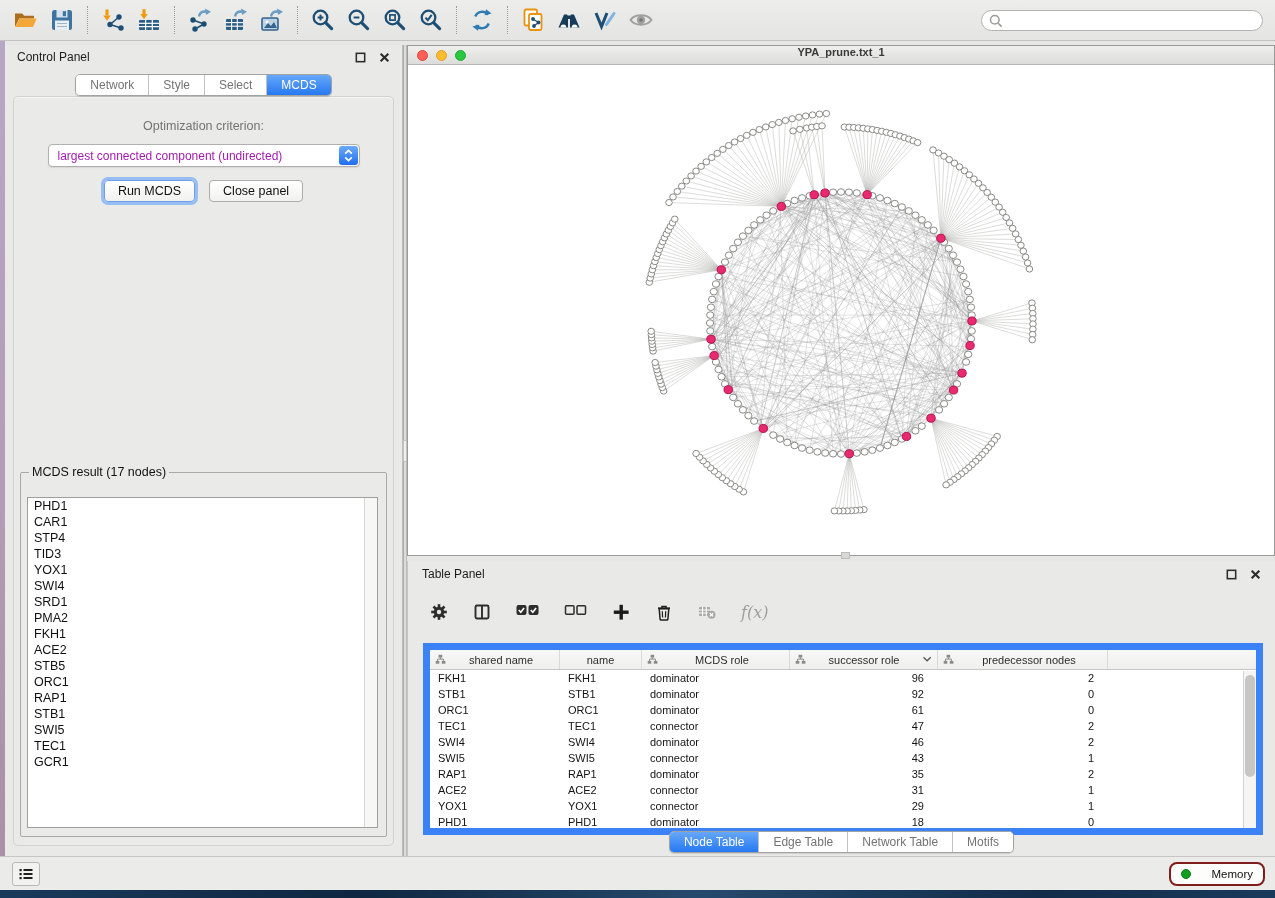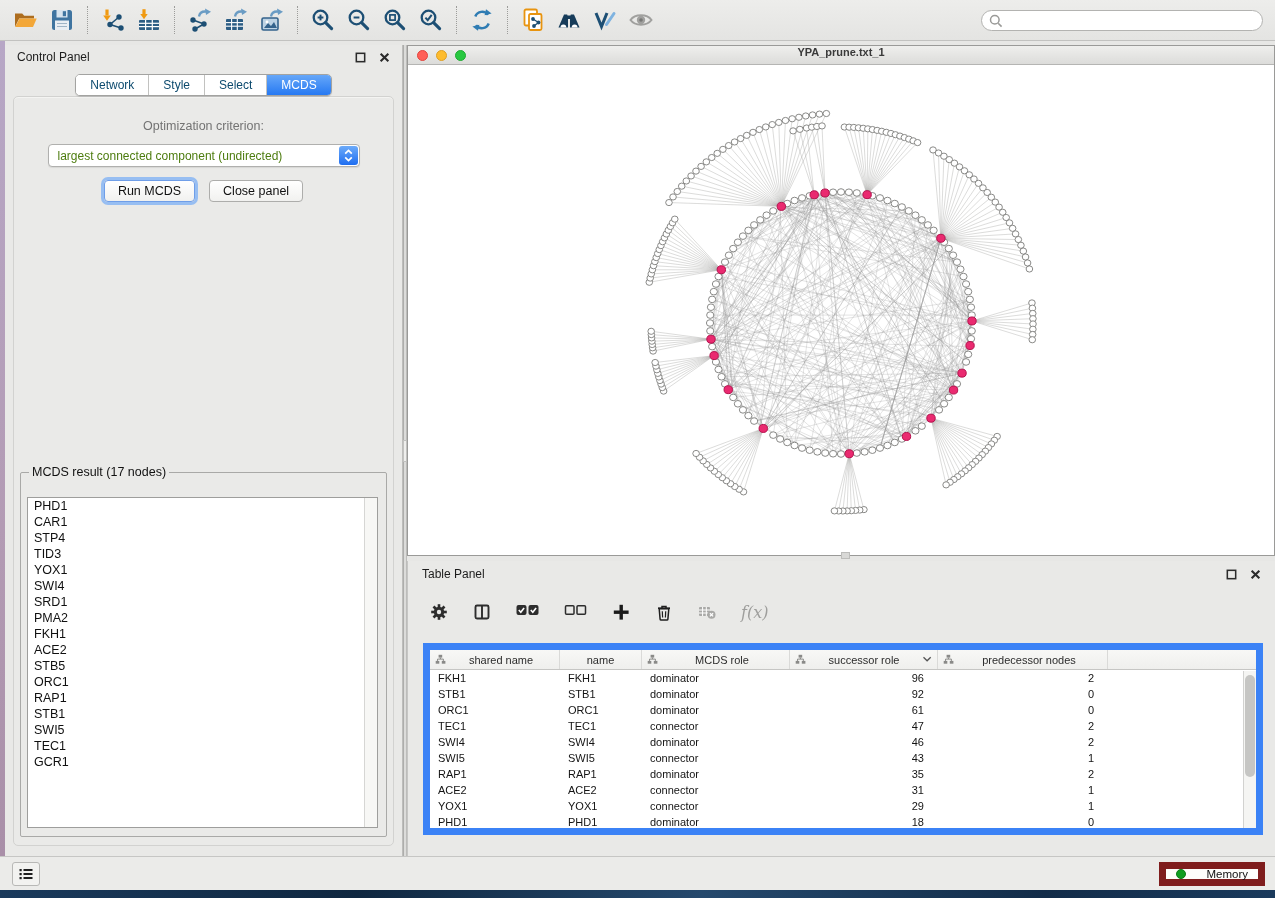--- a/index.html
+++ b/index.html
@@ -22,26 +22,26 @@
   .wallpaper { position:absolute; top:890px; left:0; right:0; bottom:0; background:linear-gradient(90deg,#1a3a5c,#0f2740 28%,#25496d 55%,#122c49 82%,#1a3a5c); }
 
   
   .control-panel { position:absolute; top:45px; left:5px; width:398px; height:811px; background:#e9e9e7; border-right:1px solid #bdbdbb; display:flex; flex-direction:column; }
   .cp-header { height:24px; display:flex; align-items:center; padding:0 12px; }
   .panel-title { font-size:12px; color:#1c1c1c; }
   .panel-ctrls { margin-left:auto; display:flex; align-items:center; gap:12px; }
   .pc-btn { width:12px; height:12px; display:flex; align-items:center; justify-content:center; }
   .cp-tabbar { display:flex; justify-content:center; margin-top:5px; position:relative; z-index:2; }
   .seg { display:inline-flex; background:#fff; border:1px solid #a3a3a1; border-radius:5px; overflow:hidden; box-shadow:0 1px 1px rgba(0,0,0,.12); }
-  .seg-btn { padding:3px 14px; font-size:12px; color:#0c4a6e; border-left:1px solid #c2c2c0; background:#fff; white-space:nowrap; }
+  .seg-btn { padding:3px 14px; font-size:12px; color:#737373; border-left:1px solid #c2c2c0; background:#fff; white-space:nowrap; }
   .seg-btn:first-child { border-left:none; }
   .seg-btn.active { background:linear-gradient(#66a7f9,#2679f2); color:#fff; }
   .cp-body { flex:1; margin:0 8px 10px 8px; background:#eaeae8; border:1px solid #d2d2d0; border-radius:5px; position:relative; box-shadow:inset 0 1px 0 #f4f4f2; }
   .opt-label { text-align:center; margin-top:22px; font-size:12.5px; color:#737373; }
-  .mac-select { position:relative; width:312px; height:23px; margin:11px auto 0 auto; background:#fff; border:1px solid #b0b0ae; border-radius:4px; display:flex; align-items:center; padding-left:9px; font-size:12px; color:#4d7c0f; box-shadow:0 1px 1px rgba(0,0,0,.08); }
+  .mac-select { position:relative; width:312px; height:23px; margin:11px auto 0 auto; background:#fff; border:1px solid #b0b0ae; border-radius:4px; display:flex; align-items:center; padding-left:9px; font-size:12px; color:#a21caf; box-shadow:0 1px 1px rgba(0,0,0,.08); }
   .mac-select .stepper { position:absolute; right:1px; top:1px; bottom:1px; width:19px; border-radius:3px; background:linear-gradient(#6cabfa,#1f6ef0); display:flex; align-items:center; justify-content:center; }
   .btn-row { display:flex; justify-content:center; gap:14px; margin-top:13px; }
   .mac-btn { background:linear-gradient(#ffffff,#f1f1ef); border:1px solid #adadab; border-radius:4px; padding:3px 13px; font-size:12.5px; color:#111; font-family:"Liberation Sans",sans-serif; }
   .mac-btn.focused { box-shadow:0 0 0 3px rgba(106,166,248,.65); border-color:#6f9ee8; }
   .mcds-fieldset { position:absolute; left:6px; right:6px; top:368px; bottom:8px; border:1px solid #a9a9a7; border-radius:2px; padding:2px 4px 6px 4px; background:transparent; }
   .mcds-fieldset legend { font-size:12.5px; color:#111; padding:0 3px; margin-left:4px; }
   .mcds-list { position:absolute; left:6px; right:8px; top:18px; bottom:8px; background:#fff; border:1px solid #9e9e9c; overflow:hidden; }
   .mcds-scroll { position:absolute; right:0; top:0; bottom:0; width:13px; background:#f7f7f5; border-left:1px solid #d6d6d4; }
   .mcds-item { font-size:12.5px; color:#101010; line-height:16px; padding-left:6px; }
 
@@ -79,21 +79,21 @@
   .tbl-row { display:grid; grid-template-columns:130px 82px 148px 148px 170px 1fr; height:16px; }
   .td { font-size:11px; color:#141414; line-height:16px; padding:0 8px; white-space:nowrap; overflow:hidden; }
   .td.num { text-align:right; padding-right:14px; }
   .tbl-scroll { position:absolute; top:21px; right:0; bottom:0; width:13px; background:#f5f5f3; border-left:1px solid #d2d2d0; }
   .tbl-thumb { position:absolute; left:1px; right:1px; top:4px; height:102px; background:#c6c6c4; border-radius:6px; }
   .tp-tabs { position:absolute; bottom:3px; left:0; right:0; display:flex; justify-content:center; }
 
   
   .status-bar { position:absolute; top:856px; left:0; right:0; height:34px; background:#ebebe9; border-top:1px solid #c6c6c4; }
   .sb-left-btn { position:absolute; left:12px; top:5px; width:28px; height:24px; background:#f2f2f0; border:1px solid #b8b8b6; border-radius:3px; display:flex; align-items:center; justify-content:center; }
-  .memory-btn { position:absolute; right:10px; top:5px; height:24px; background:#fdfdfb; border:7px solid #7f1d1d; border-radius:0; display:flex; align-items:center; gap:20px; padding:0 10px; font-size:11.5px; color:#111; }
+  .memory-btn { position:absolute; right:10px; top:5px; height:24px; background:#fdfdfb; border:2px solid #7f1d1d; border-radius:8px; display:flex; align-items:center; gap:20px; padding:0 10px; font-size:11.5px; color:#111; }
   .mem-dot { width:10px; height:10px; border-radius:50%; background:#0f9d20; border:1px solid #0b7d18; }
 </style>
 </head>
 <body>
 
 <div class="app">
 
   <div class="toolbar">
     <div class="tb-icons">
         <div class="tb-btn">
@@ -1359,20 +1359,28 @@
               <div class="td">dominator</div>
               <div class="td num">18</div>
               <div class="td num">0</div>
               <div class="td"></div>
             </div>
           </div>
         <div class="tbl-scroll">
             <div class="tbl-thumb"></div>
           </div>
       </div>
+      <div class="tp-tabs">
+        <div class="seg" id="table-tabs">
+            <div class="seg-btn active">Node Table</div>
+            <div class="seg-btn">Edge Table</div>
+            <div class="seg-btn">Network Table</div>
+            <div class="seg-btn">Motifs</div>
+          </div>
+      </div>
     </div>
   </div>
 
   <div class="status-bar">
     <div class="sb-left-btn">
       <svg width="18" height="18" viewBox="0 0 18 18">
           <g stroke="#1f1f1f" stroke-width="2">
             <line x1="6.5" y1="5" x2="15.5" y2="5"></line>
             <line x1="6.5" y1="9" x2="15.5" y2="9"></line>
             <line x1="6.5" y1="13" x2="15.5" y2="13"></line>

